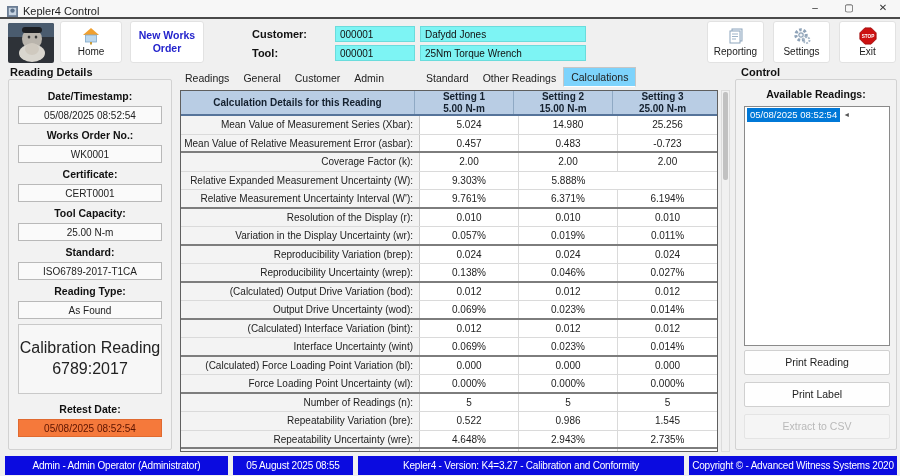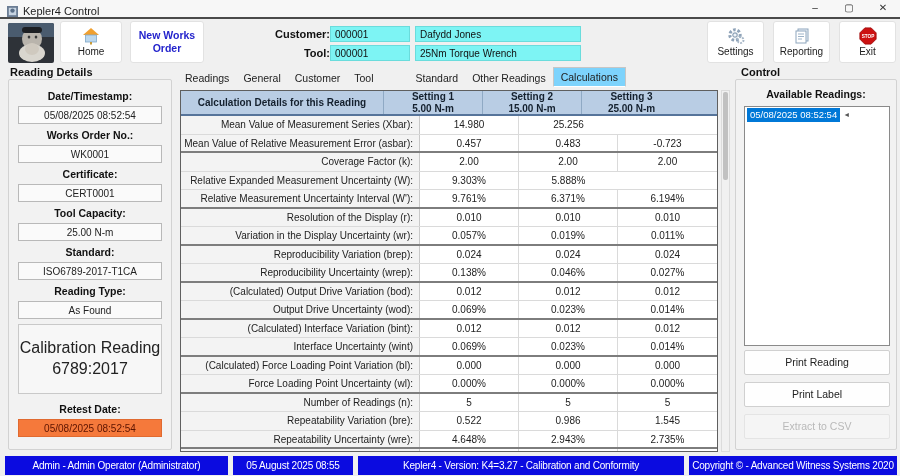--- a/index.html
+++ b/index.html
@@ -19,21 +19,21 @@
   .toolbar { position:absolute; left:0; top:21px; width:900px; height:44px; background:#f0f0f0; }
   .portrait { position:absolute; left:8px; top:2px; width:46px; height:40px; border-radius:2px; overflow:hidden; }
   .tool-card { position:absolute; top:0px; height:42px; background:#fff; border:1px solid #e2e2e2; border-radius:3px;
                display:flex; flex-direction:column; align-items:center; justify-content:center; cursor:default; }
   .tool-card .lbl { font-size:10px; color:#222; margin-top:1px; }
   .card-home { left:60px; width:62px; }
   .card-nwo  { left:130px; width:74px; }
   .nwo-text { font-size:10.5px; font-weight:bold; color:#2323cc; text-align:center; line-height:1.25; }
   .hdr-form { position:absolute; left:252px; top:5px; }
   .hdr-row { display:flex; align-items:center; margin-bottom:3px; height:16px; }
-  .hdr-row .flabel { width:78px; text-align:right; font-size:11px; font-weight:bold; color:#111; }
+  .hdr-row .flabel { width:78px; font-size:11px; font-weight:bold; color:#111; margin-right:5px; }
   .cyan-field { background:#7df4f4; border:1px solid #6adcdc; height:16px; font-size:10px; color:#111;
                 line-height:15px; padding-left:4px; margin-right:5px; }
   .cf-code { width:80px; }
   .cf-name { width:166px; }
   .right-cards { position:absolute; right:4px; top:0px; display:flex; gap:9px; }
   .right-cards .tool-card { position:static; width:57px; }
 
   
   .main { position:absolute; left:0; top:65px; width:900px; height:390px; }
   .group-title { font-size:11px; font-weight:bold; color:#111; }
@@ -56,21 +56,21 @@
   .center { position:absolute; left:178px; top:0; width:557px; height:390px; }
   .tab-strip { position:absolute; left:0; top:2px; height:20px; display:flex; align-items:flex-end; }
   .tab { font-size:10.5px; color:#222; padding:3px 7px 3px 7px; cursor:default; }
   .tab.active { background:#7dd3fc; border:1px solid #c6c6c6; border-bottom:1px solid #fff; font-weight:normal; }
   .tab-spacer { width:28px; }
   .calc-table { position:absolute; left:2px; top:25px; width:538px; height:362px;
                 border:1px solid #5f5f5f; background:#fff; overflow:hidden; }
   .t-head { display:flex; height:25px; background:#b9cde4; border-bottom:2px solid #56749a; }
   .t-head .hc { display:flex; flex-direction:column; align-items:center; justify-content:center;
                 font-size:10px; font-weight:bold; color:#14202e; border-right:1px solid #8fa9c4; line-height:1.15; }
-  .hc-main { width:203px; }
+  .hc-main { width:234px; }
   .hc-set { width:99px; }
   .hc-set:last-child { border-right:none; }
   .t-row { display:flex; height:18.5px; border-bottom:1px solid #dadada; background:#fff; }
   .t-row.group-end { border-bottom:2px solid #7d7d7d; }
   .t-cell { font-size:10px; color:#222; line-height:17px; white-space:nowrap; overflow:hidden; }
   .t-label { width:239px; background:#f3f3f3; text-align:right; padding-right:6px; border-right:1px solid #c9c9c9; }
   .t-val { width:99px; text-align:center; border-right:1px solid #dadada; }
   .t-val:last-child { border-right:none; }
   .v-scroll { position:absolute; left:543px; top:25px; width:9px; height:362px; background:#f1f1f1; border:1px solid #dcdcdc; }
   .v-thumb { position:absolute; left:1px; top:1px; width:5px; height:88px; background:#c1c1c1; border-radius:2px; }
@@ -153,35 +153,35 @@
       <div class="hdr-row">
         <span class="flabel">Tool:</span>
         <div class="cyan-field cf-code">000001</div>
         <div class="cyan-field cf-name">25Nm Torque Wrench</div>
       </div>
     </div>
 
     <div class="right-cards">
       <div class="tool-card">
         <svg width="18" height="18" viewBox="0 0 18 18">
-          <circle cx="8" cy="8" r="5.2" fill="none" stroke="#8fa3b8" stroke-width="3" stroke-dasharray="2.6 1.8"></circle>
-          <circle cx="8" cy="8" r="2.2" fill="#f0f4f8" stroke="#8fa3b8" stroke-width="1.2"></circle>
-          <circle cx="13.5" cy="13" r="3" fill="none" stroke="#a8b8c8" stroke-width="2" stroke-dasharray="1.8 1.3"></circle>
-        </svg>
-        <span class="lbl">Settings</span>
-      </div>
-      <div class="tool-card">
-        <svg width="18" height="18" viewBox="0 0 18 18">
           <rect x="5" y="2" width="10" height="12" fill="#eef3f8" stroke="#8ea6bd" stroke-width="1"></rect>
           <rect x="3" y="4" width="10" height="12" fill="#ffffff" stroke="#8ea6bd" stroke-width="1"></rect>
           <line x1="5" y1="7" x2="11" y2="7" stroke="#9db3c8" stroke-width="1"></line>
           <line x1="5" y1="9.5" x2="11" y2="9.5" stroke="#9db3c8" stroke-width="1"></line>
           <line x1="5" y1="12" x2="9" y2="12" stroke="#9db3c8" stroke-width="1"></line>
         </svg>
         <span class="lbl">Reporting</span>
+      </div>
+      <div class="tool-card">
+        <svg width="18" height="18" viewBox="0 0 18 18">
+          <circle cx="8" cy="8" r="5.2" fill="none" stroke="#8fa3b8" stroke-width="3" stroke-dasharray="2.6 1.8"></circle>
+          <circle cx="8" cy="8" r="2.2" fill="#f0f4f8" stroke="#8fa3b8" stroke-width="1.2"></circle>
+          <circle cx="13.5" cy="13" r="3" fill="none" stroke="#a8b8c8" stroke-width="2" stroke-dasharray="1.8 1.3"></circle>
+        </svg>
+        <span class="lbl">Settings</span>
       </div>
       <div class="tool-card">
         <svg width="20" height="18" viewBox="0 0 20 20">
           <polygon points="6.5,1 13.5,1 19,6.5 19,13.5 13.5,19 6.5,19 1,13.5 1,6.5" fill="#cc1111" stroke="#a00c0c" stroke-width="1"></polygon>
           <text x="10" y="12.6" text-anchor="middle" font-size="5.2" font-family="Liberation Sans, sans-serif" font-weight="bold" fill="#ffffff">STOP</text>
         </svg>
         <span class="lbl">Exit</span>
       </div>
     </div>
   </div>
@@ -212,21 +212,21 @@
         <div class="rd-label">Retest Date:</div>
         <div class="rd-retest">05/08/2025 08:52:54</div>
       </div>
     </div>
 
     <div class="center">
       <div class="tab-strip">
           <div class="tab">Readings</div>
           <div class="tab">General</div>
           <div class="tab">Customer</div>
-          <div class="tab">Tool</div>
+          <div class="tab">Admin</div>
           <div class="tab-spacer"></div>
           <div class="tab">Standard</div>
           <div class="tab">Other Readings</div>
           <div class="tab active">Calculations</div>
         </div>
 
       <div class="calc-table">
         <div class="t-head">
           <div class="hc hc-main">
             <span>Calculation Details for this Reading</span>
@@ -240,20 +240,21 @@
             <span>15.00 N-m</span>
           </div>
           <div class="hc hc-set">
             <span>Setting 3</span>
             <span>25.00 N-m</span>
           </div>
         </div>
         <div>
             <div class="t-row">
               <div class="t-cell t-label">Mean Value of Measurement Series (Xbar):</div>
+              <div class="t-cell t-val">5.024</div>
               <div class="t-cell t-val">14.980</div>
               <div class="t-cell t-val">25.256</div>
             </div>
             <div class="t-row group-end">
               <div class="t-cell t-label">Mean Value of Relative Measurement Error (asbar):</div>
               <div class="t-cell t-val">0.457</div>
               <div class="t-cell t-val">0.483</div>
               <div class="t-cell t-val">-0.723</div>
             </div>
             <div class="t-row">

